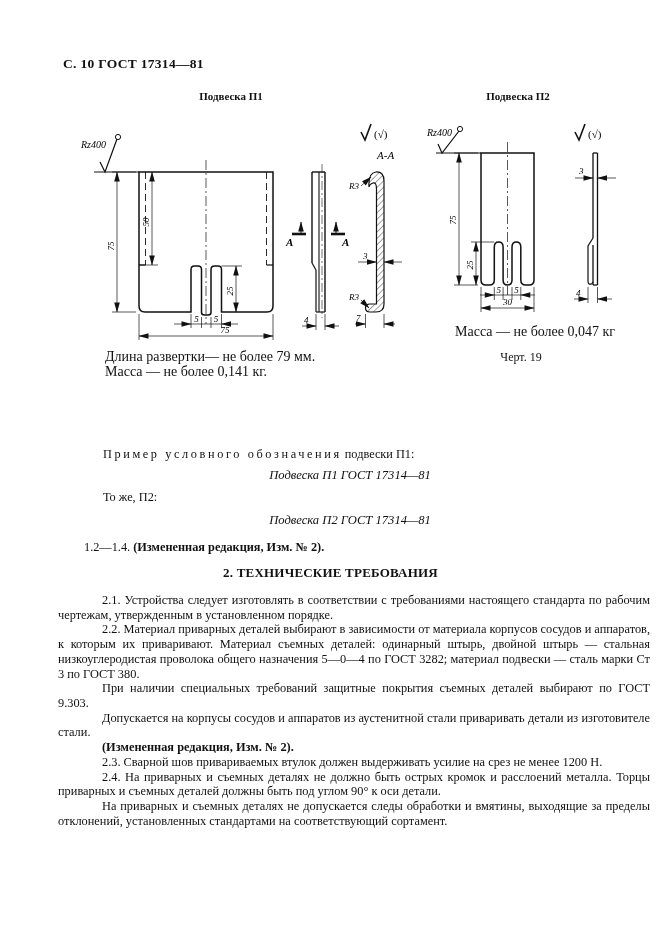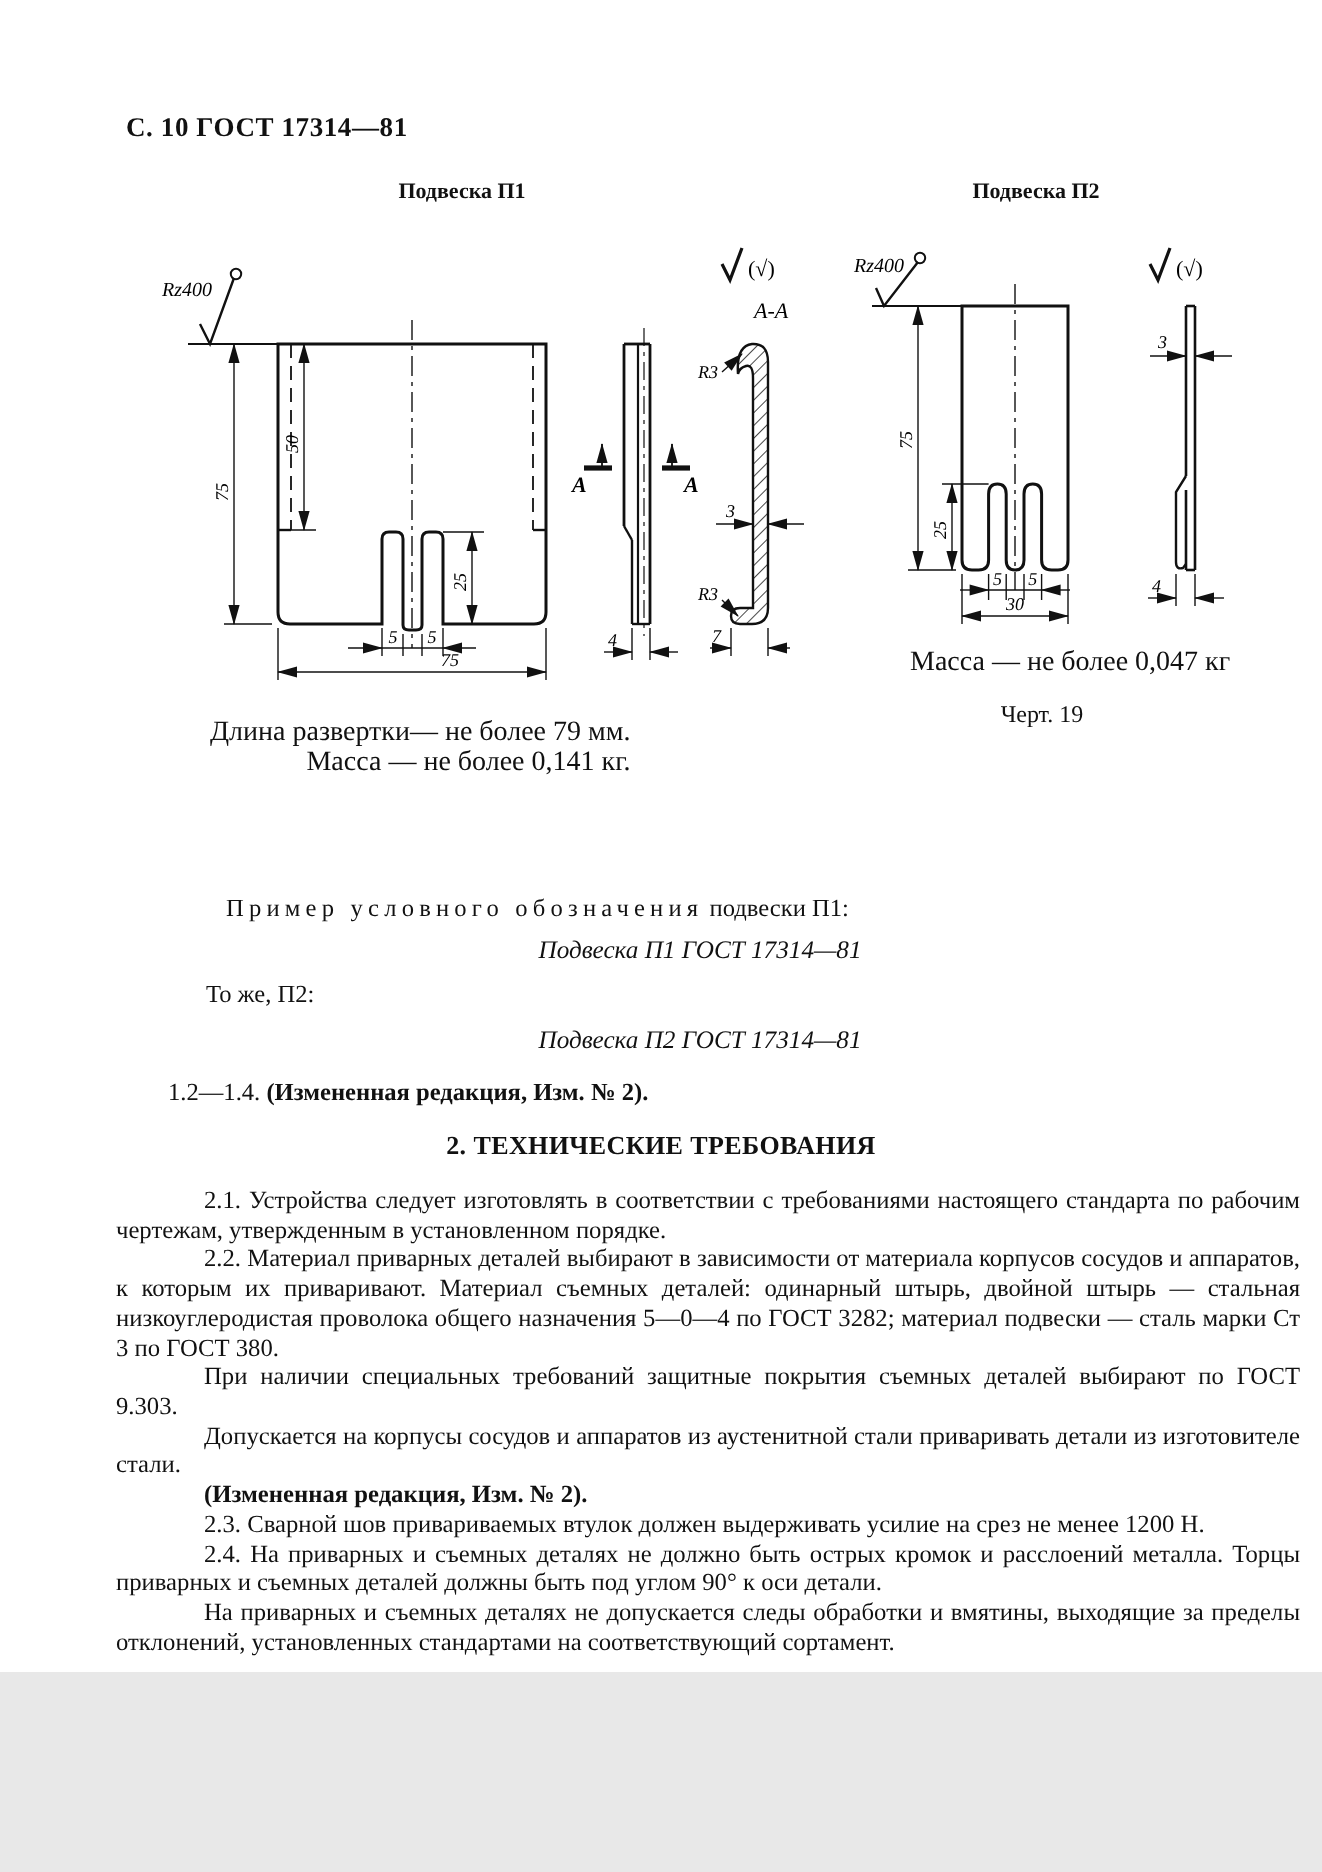--- a/index.html
+++ b/index.html
@@ -1,16 +1,16 @@
 <!DOCTYPE html>
 <html><head>
 <meta charset="utf-8">
 <style>
   html,body{margin:0;padding:0;background:#e8e8e8;}
-  #page{position:relative;width:661px;height:836px;background:#ffffff;
+  #page{position:relative;width:661px;height:936px;background:#ffffff;
         font-family:"Liberation Serif","DejaVu Serif",serif;color:#111;overflow:hidden;}
   .abs{position:absolute;}
   .hdr{font-weight:bold;font-size:13.5px;letter-spacing:.3px;}
   .figtitle{font-weight:bold;font-size:11px;text-align:center;width:200px;}
   .note{font-size:14px;line-height:14.5px;}
   .caption{font-size:12px;text-align:center;width:200px;}
   .desig-line{font-size:12.3px;}
   .spaced{letter-spacing:2.6px;}
   .ital{font-style:italic;font-size:12.6px;text-align:center;width:340px;}
   .amend-ref{font-size:12.3px;}
@@ -228,29 +228,29 @@
       <line x1="187" y1="187" x2="172.5" y2="187" stroke="#111" stroke-width="0.7" marker-end="url(#ar2)"></line>
       <text x="151" y="184" class="dim">4</text>
     </g>
 
     <g>
       <polyline points="150,20 154,28 160,12" fill="none" stroke="#111" stroke-width="1.6"></polyline>
       <text x="163" y="26" class="fin">(√)</text>
     </g>
   </svg>
 
-  <div class="abs note" style="left:105px;top:360px;text-align:right;">
+  <div class="abs note" style="left:105px;top:350px;">
     <div>Длина развертки— не более 79 мм.</div>
     <div>Масса — не более 0,141  кг.</div>
   </div>
 
   <div class="abs note" style="left:455px;top:325px;">Масса — не более 0,047 кг</div>
   <div class="abs caption" style="left:421px;top:350px;">Черт. 19</div>
 
-  <div class="abs desig-line" style="left:113px;top:447px;">
+  <div class="abs desig-line" style="left:103px;top:447px;">
     <span class="spaced">Пример условного обозначения</span><span> подвески П1:</span>
   </div>
   <div class="abs ital" style="left:180px;top:468px;">Подвеска П1 ГОСТ 17314—81</div>
   <div class="abs desig-line" style="left:103px;top:490px;">То же, П2:</div>
   <div class="abs ital" style="left:180px;top:513px;">Подвеска П2 ГОСТ 17314—81</div>
   <div class="abs" style="left:84px;top:537px;">
     <span class="amend-ref">1.2—1.4. </span><span class="amend-bold">(Измененная редакция, Изм. № 2).</span>
   </div>
 
   <div class="abs sec-head" style="left:0px;top:565px;">2. ТЕХНИЧЕСКИЕ ТРЕБОВАНИЯ</div>

